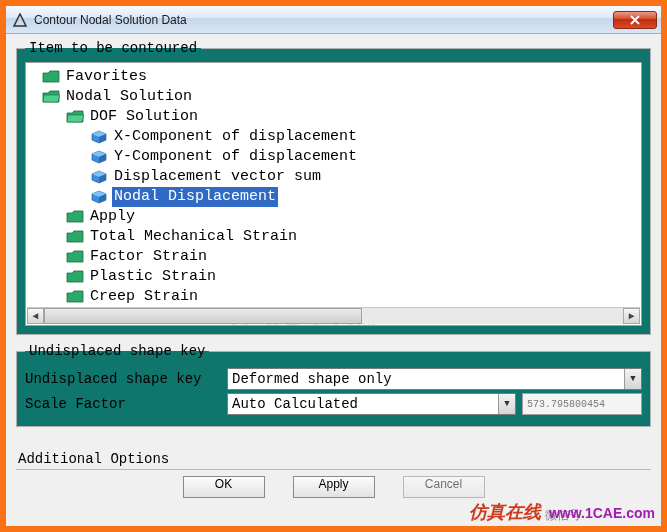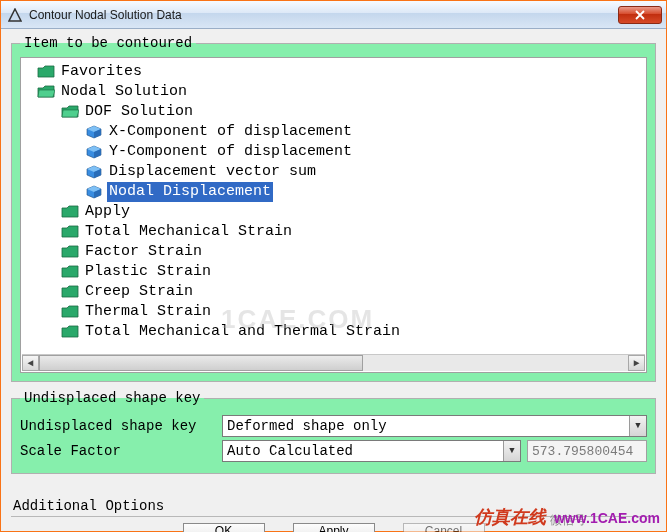--- a/index.html
+++ b/index.html
@@ -10,21 +10,21 @@
     background: #dce7f5;
     width: 667px;
     height: 532px;
     overflow: hidden;
     position: relative;
   }
   .window {
     width: 667px;
     height: 532px;
     background: #f0f0f0;
-    border: 1px solid #f97316;
+    border: 6px solid #f97316;
     box-shadow: 0 0 6px rgba(0,0,0,0.3);
   }
   .titlebar {
     height: 28px;
     background: linear-gradient(to bottom, #f7fbff 0%, #dce8f7 45%, #c4d7ed 46%, #d9e6f5 100%);
     border-bottom: 1px solid #9aaec7;
     display: flex;
     align-items: center;
     padding: 0 4px 0 6px;
   }
@@ -54,33 +54,33 @@
     cursor: pointer;
   }
   .client {
     padding: 6px 10px 4px 10px;
     background: #f0f0f0;
     height: calc(100% - 28px);
     position: relative;
   }
   fieldset.groupbox {
     border: 1px solid #b0b0b0;
-    background: #86efac;
+    background: #0f766e;
     margin: 0 0 8px 0;
     padding: 6px 8px 8px 8px;
   }
   fieldset.groupbox > legend {
     font-family: "Courier New", monospace;
     font-size: 14px;
     padding: 0 4px;
   }
   .tree-wrap {
     background: #ffffff;
     border: 1px solid #a0a0a0;
-    height: 316px;
+    height: 264px;
     overflow: hidden;
     position: relative;
   }
   .tree {
     padding: 4px 2px 4px 4px;
     font-family: "SimSun", "Courier New", monospace;
     font-size: 15px;
     line-height: 20px;
     white-space: nowrap;
   }
@@ -154,21 +154,21 @@
     display: flex; align-items: center; justify-content: center;
     font-size: 9px; color: #333;
     cursor: pointer;
   }
   .textfield {
     width: 120px; height: 22px;
     background: #f4f4f4;
     border: 1px solid #a0a0a0;
     color: #7a7a7a;
     font-family: "Courier New", monospace;
-    font-size: 13px;
+    font-size: 10px;
     padding: 2px 4px;
   }
 
   .additional {
     font-family: "Courier New", monospace;
     font-size: 14px;
     border-bottom: 1px solid #b8b8b8;
     padding: 4px 2px 2px 2px;
     margin-top: 20px;
   }

